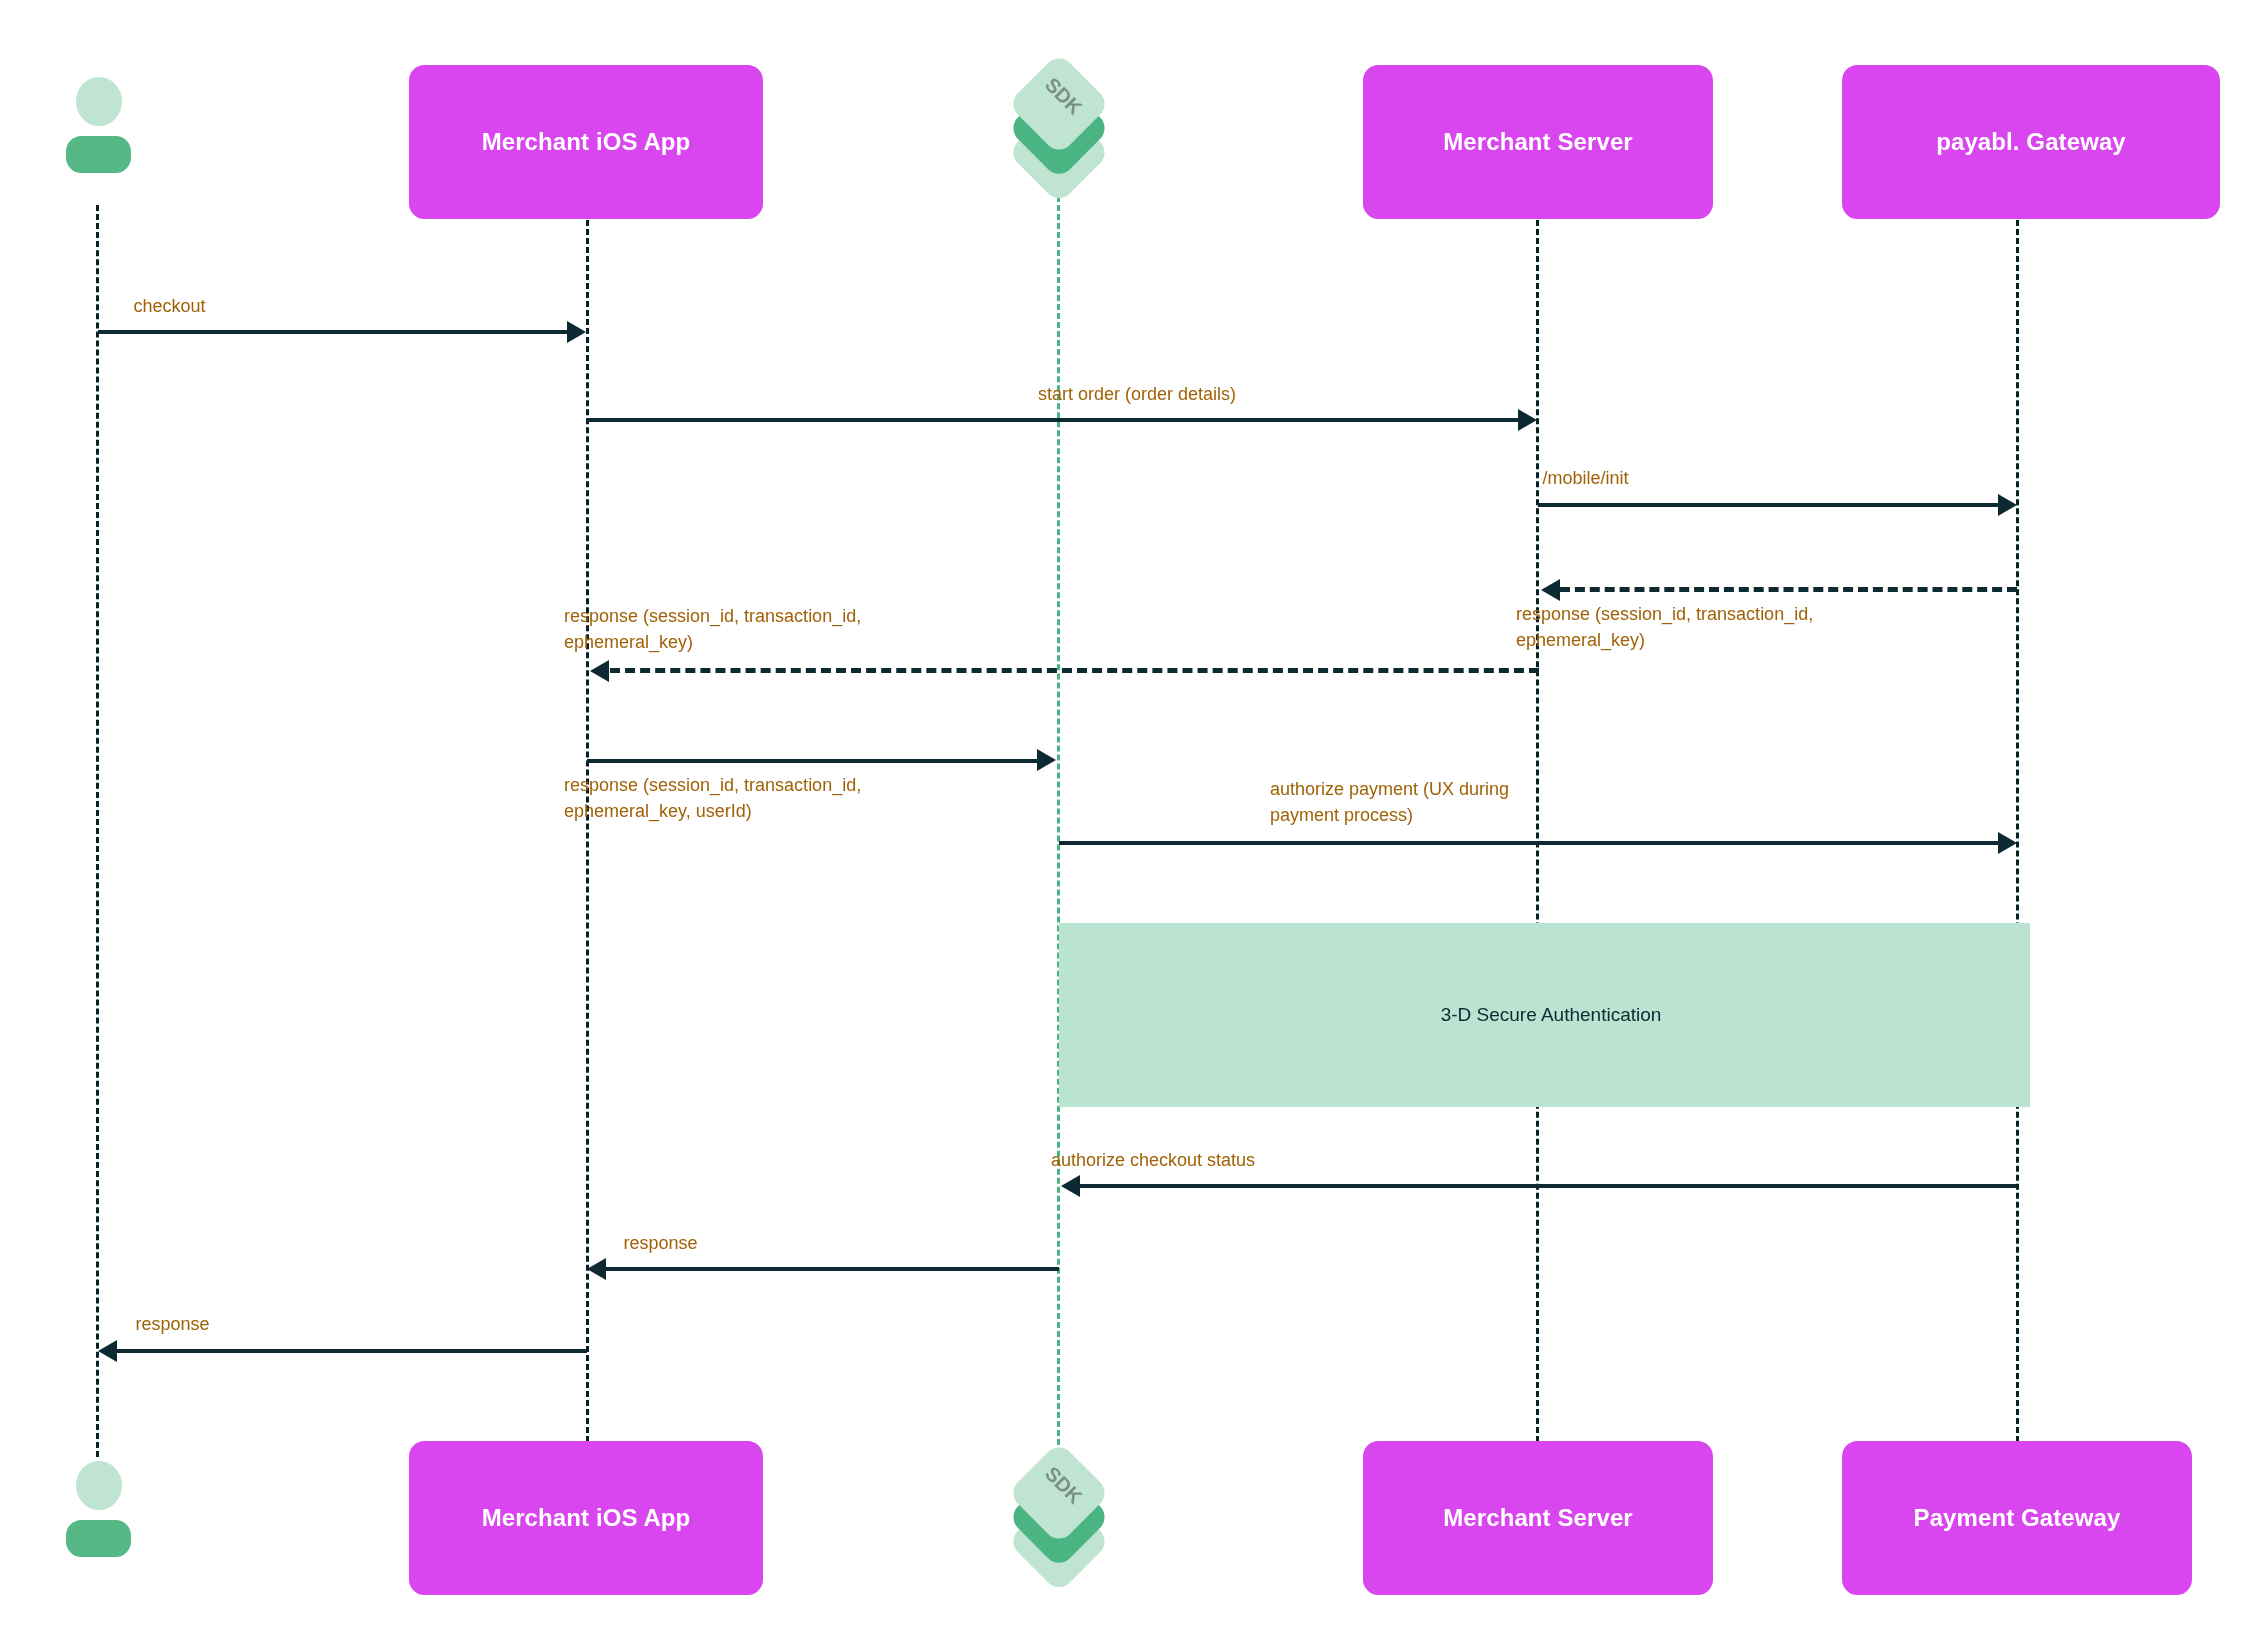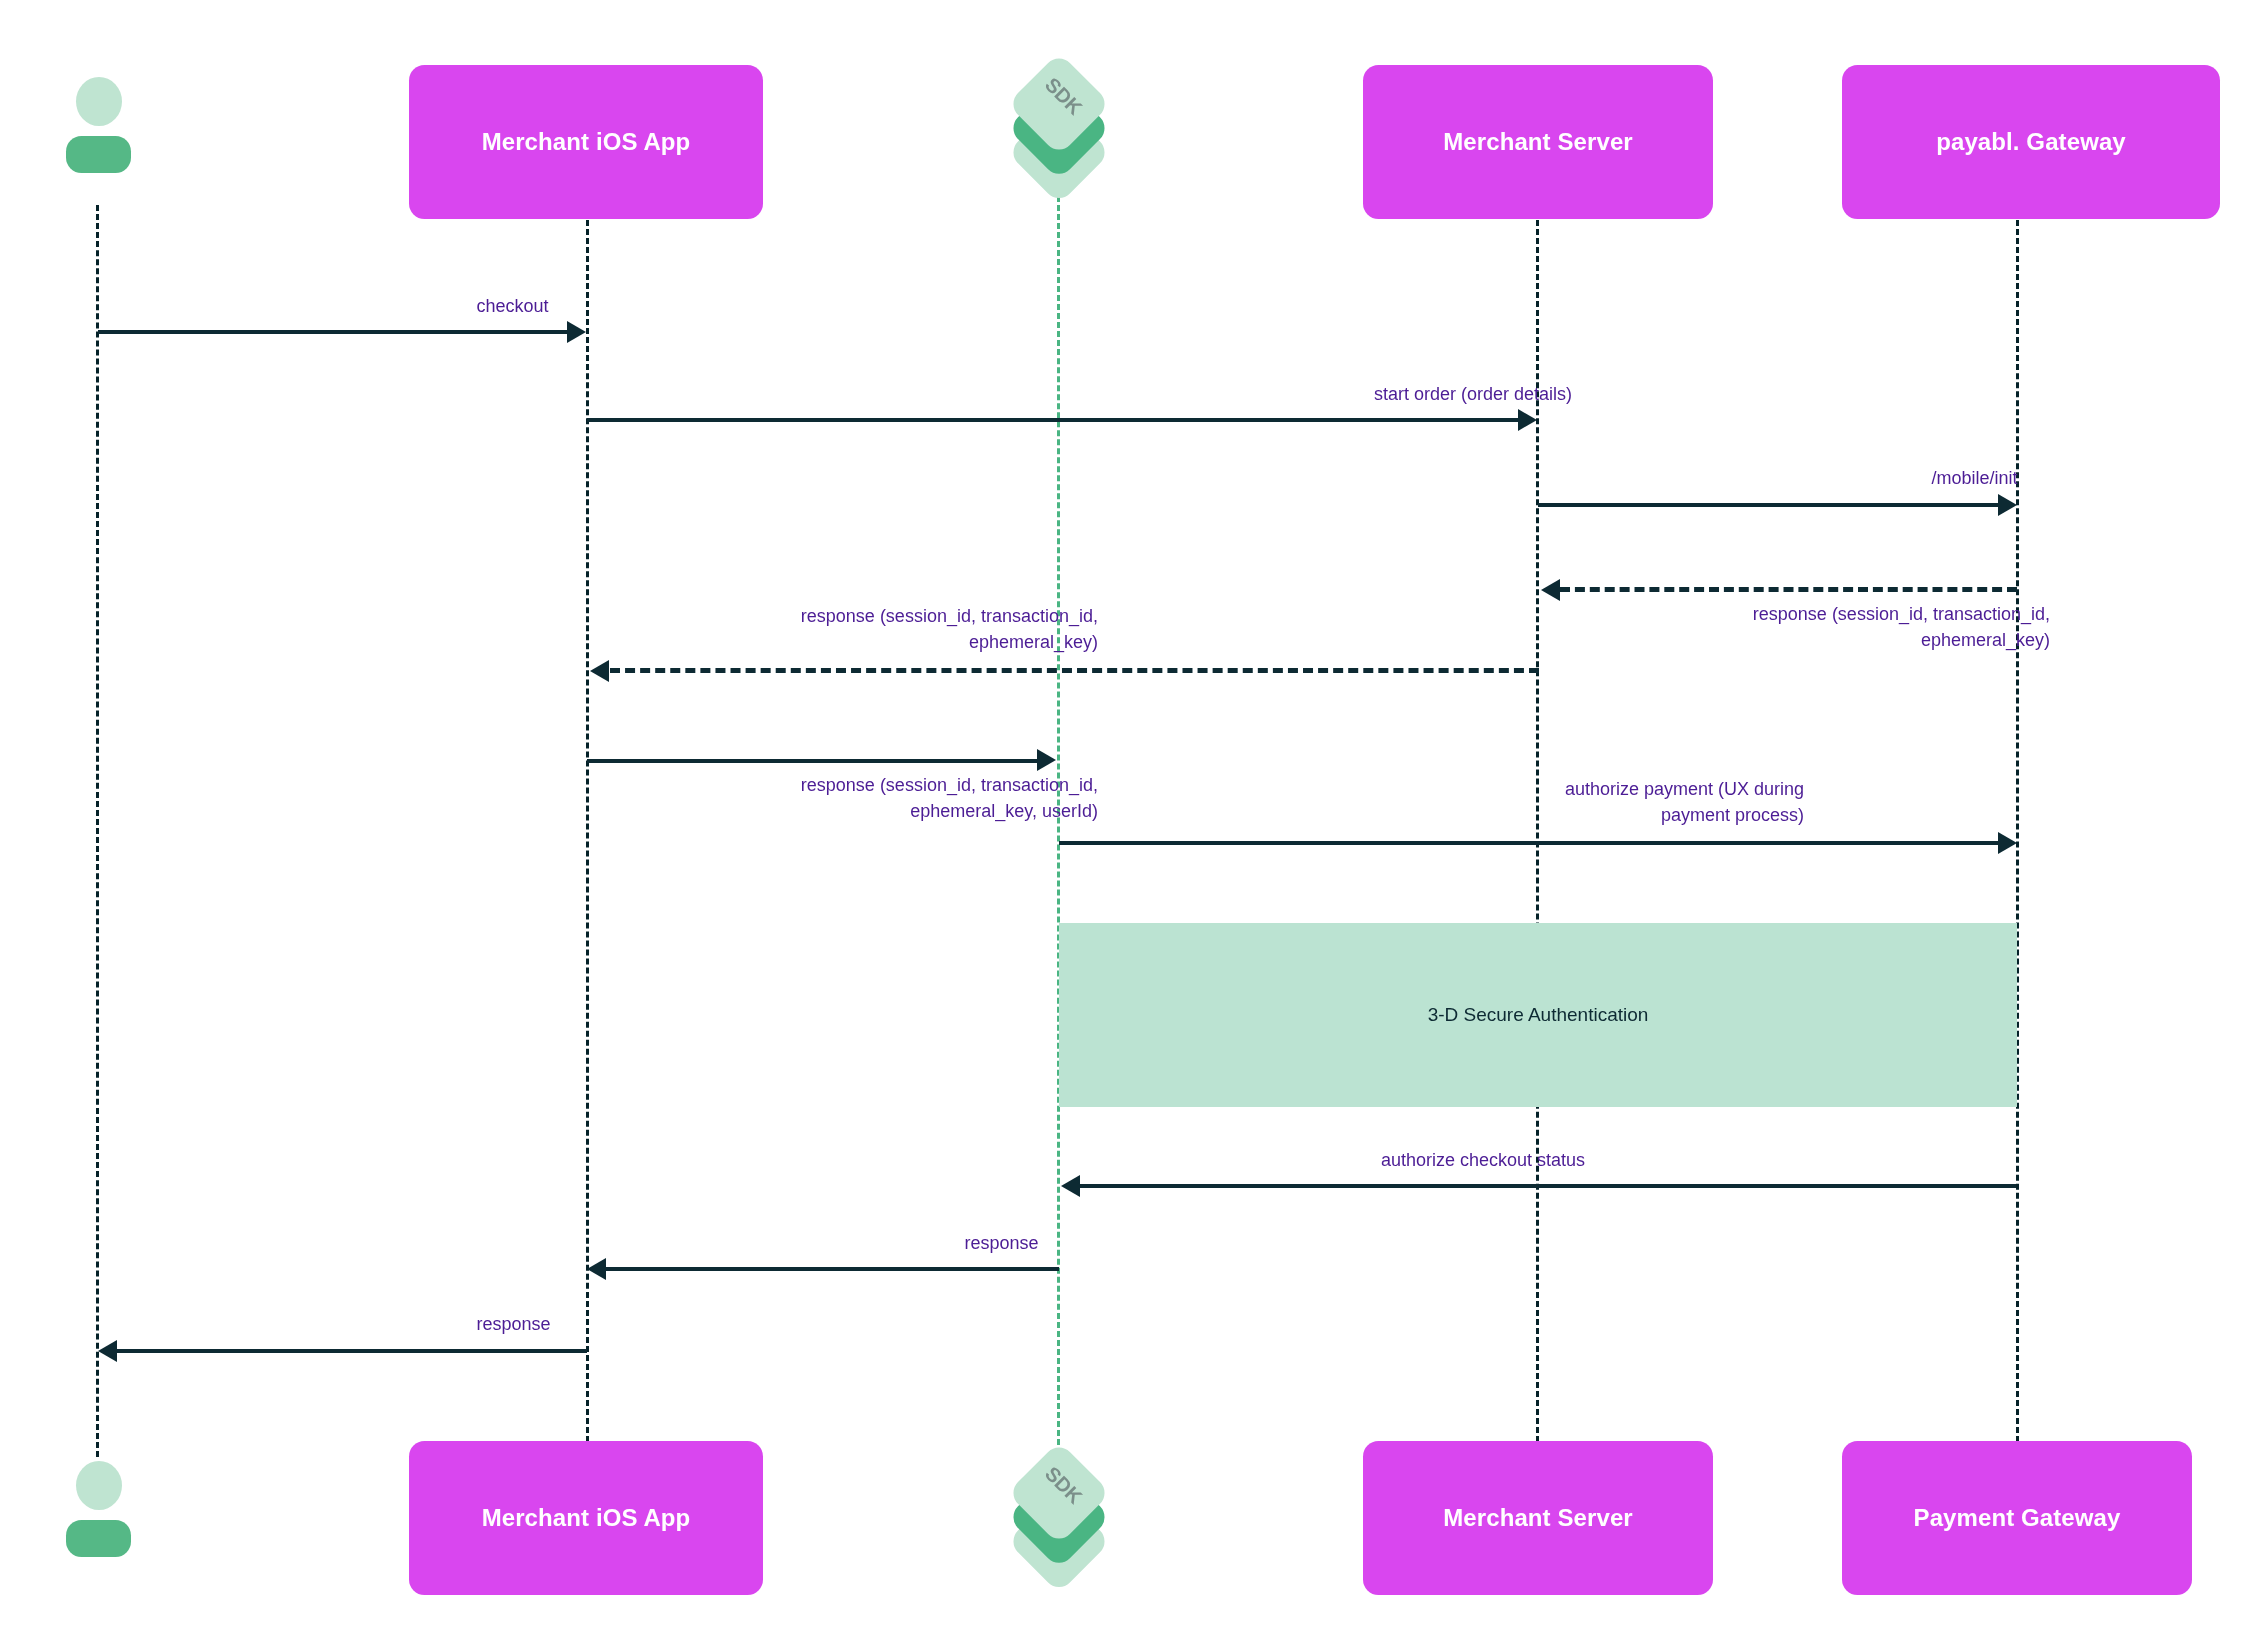--- a/index.html
+++ b/index.html
@@ -90,22 +90,22 @@
     border-left: 19px solid #0d2a33;
   }
   .arrowhead.left {
     border-top: 11.3px solid transparent;
     border-bottom: 11.3px solid transparent;
     border-right: 19px solid #0d2a33;
   }
   .msg-label {
     position: absolute;
     font-size: 18px;
-    color: #4c1d95;
-    text-align: right;
+    color: #a16207;
+    text-align: left;
     line-height: 1.42;
     white-space: pre-line;
     transform: translateX(-50%);
   }
   
   .region {
     position: absolute;
     background: #bbe3d2;
     display: flex;
     align-items: center;
@@ -121,21 +121,21 @@
 <body>
 
 <div id="stage">
 
   <div class="lifeline" style="left:96px;  top:205px;  height:1252px;"></div>
   <div class="lifeline" style="left:586px;  top:220px;  height:1231px;"></div>
   <div class="lifeline green" style="left:1057px; top:196px;  height:1276px;"></div>
   <div class="lifeline" style="left:1536px; top:220px;  height:1231px;"></div>
   <div class="lifeline" style="left:2016px; top:220px;  height:1231px;"></div>
 
-  <div class="region" style="left:1059px; top:923px; width:958px; height:184px;">
+  <div class="region" style="left:1059px; top:923px; width:958px; height:184px;padding-left:13px;">
     <div class="region-label">3-D Secure Authentication</div>
   </div>
 
   <div class="actor" style="left:59px; top:77px; width:77px; height:107px;">
     <div class="actor-head" style="left:16.6px; top:0px; width:46px; height:49px;"></div>
     <div class="actor-body" style="left:7.1px; top:59px; width:65px; height:37px;"></div>
   </div>
 
   <div class="pbox" style="left:409px; top:65px; width:354px; height:154px;">
     <div class="pbox-label">Merchant iOS App</div>

